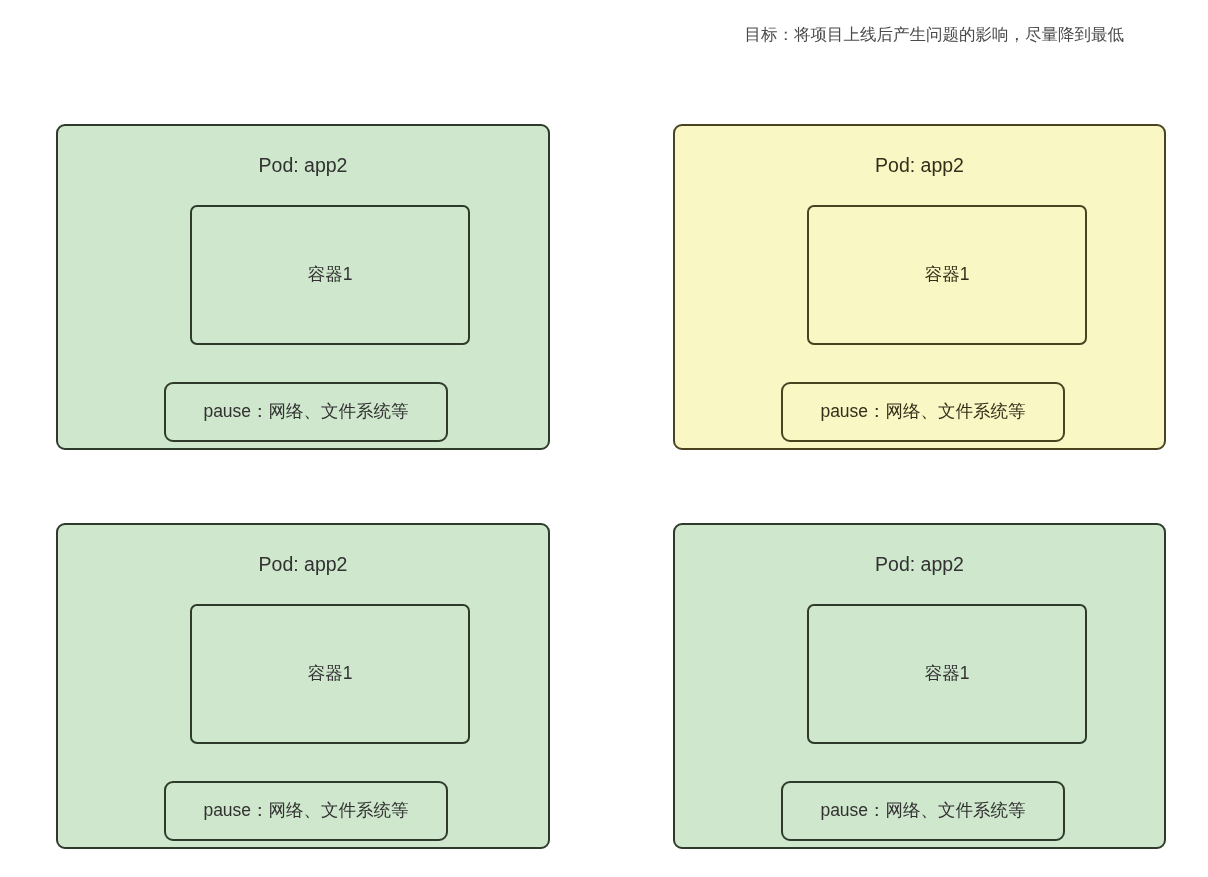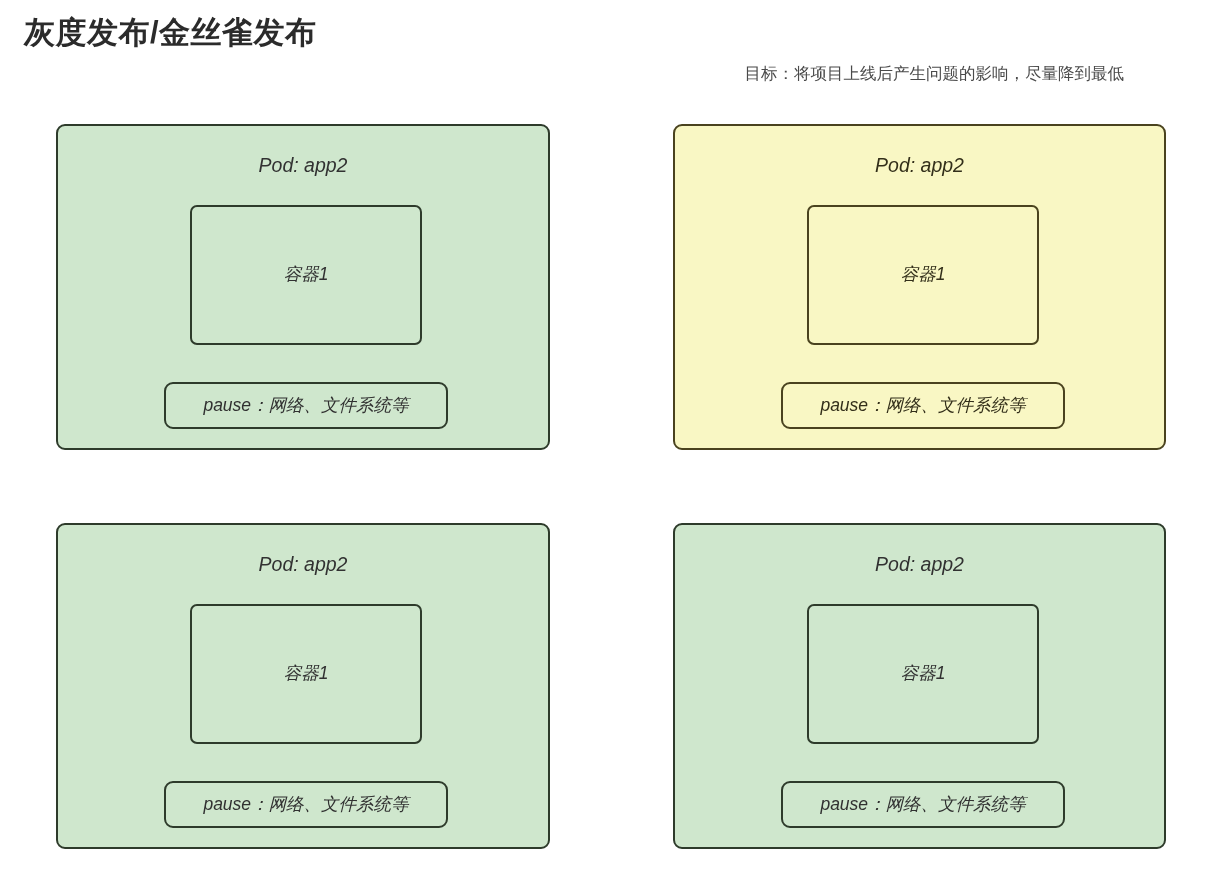--- a/index.html
+++ b/index.html
@@ -51,21 +51,20 @@
     width: 1208px;
     height: 877px;
   }
 
   .pod-card {
     position: absolute;
     box-sizing: border-box;
     border: 2.5px solid #2e3b2b;
     border-radius: 9px;
     background: #cfe7cd;
-    font-style: italic;
   }
   .pod-card.variant-highlight {
     background: #f9f7c4;
     border-color: #4a431f;
   }
 
   
   .pod-card.pos-tl { left: 56px;  top: 124px; width: 494px; height: 326px; }
   .pod-card.pos-tr { left: 673px; top: 124px; width: 493px; height: 326px; }
   .pod-card.pos-bl { left: 56px;  top: 523px; width: 494px; height: 326px; }
@@ -81,21 +80,21 @@
     color: #313131;
     line-height: 1;
   }
   .variant-highlight .pod-title { color: #332f1a; }
 
   .container-box {
     position: absolute;
     box-sizing: border-box;
     left: 132px;
     top: 79px;
-    width: 232px;
+    width: 280px;
     height: 140px;
     border: 2.5px solid #2e3b2b;
     border-radius: 7px;
     background: transparent;
     display: flex;
     align-items: center;
     justify-content: center;
   }
   .variant-highlight .container-box { border-color: #4a431f; }
 
@@ -105,21 +104,21 @@
     line-height: 1;
   }
   .variant-highlight .container-label { color: #332f1a; }
 
   .pause-box {
     position: absolute;
     box-sizing: border-box;
     left: 106px;
     top: 256px;
     width: 284px;
-    height: 47px;
+    height: 60px;
     border: 2.5px solid #2e3b2b;
     border-radius: 9px;
     background: transparent;
     display: flex;
     align-items: center;
     justify-content: center;
   }
   .variant-highlight .pause-box { border-color: #4a431f; }
 
   .pause-label {
@@ -127,21 +126,20 @@
     color: #313131;
     line-height: 1;
     white-space: nowrap;
   }
   .variant-highlight .pause-label { color: #332f1a; }
 </style>
 </head>
 <body>
 
 <div class="page-header">
-  <h1 class="page-title">灰度发布/金丝雀发布</h1>
   <p class="page-subtitle">目标：将项目上线后产生问题的影响，尽量降到最低</p>
 </div>
 
 <div class="pod-grid">
 
   <div class="pod-card pos-tl">
     <div class="pod-title">Pod: app2</div>
     <div class="container-box">
       <span class="container-label">容器1</span>
     </div>

